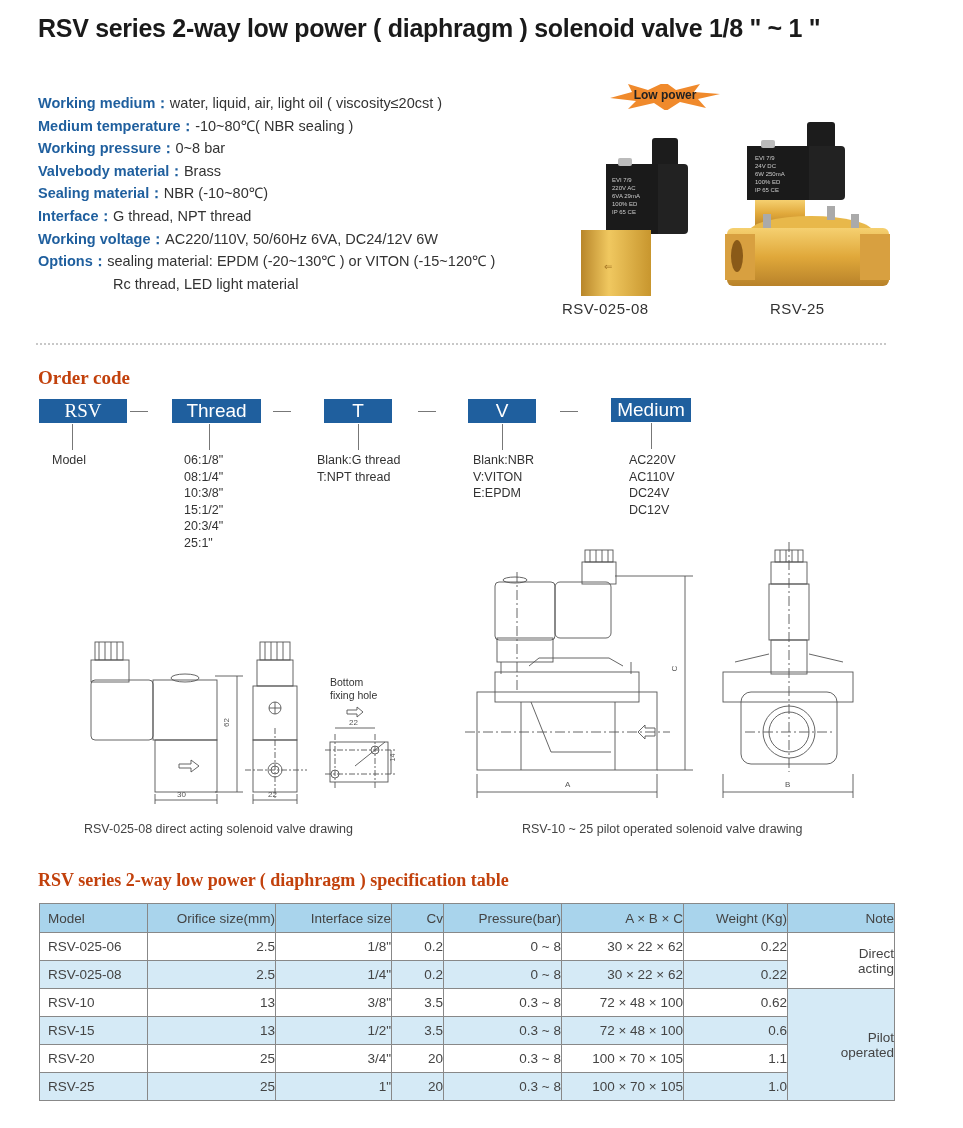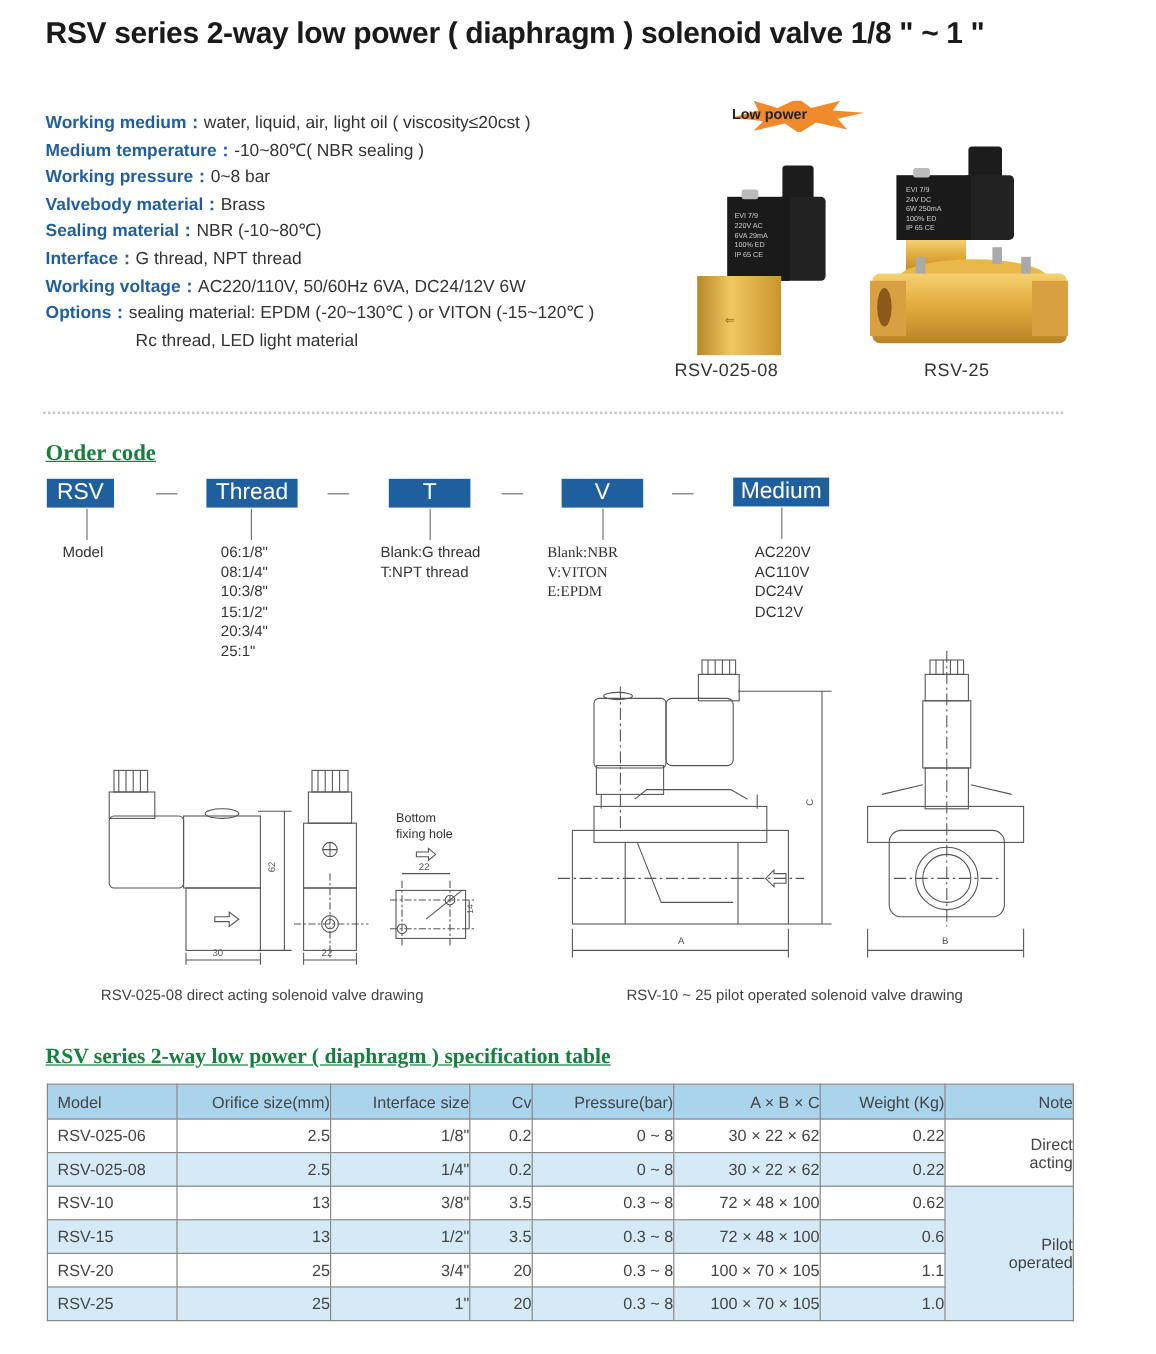--- a/index.html
+++ b/index.html
@@ -6,24 +6,24 @@
   body{width:963px;height:1128px;position:relative;overflow:hidden;font-family:"Liberation Sans",sans-serif;color:#333;}
   .abs{position:absolute;}
   .title{left:38px;top:14px;font-size:25px;font-weight:bold;color:#1a1a1a;letter-spacing:-0.3px;font-family:"Liberation Sans",sans-serif;}
   .specs{left:38px;top:92px;font-size:14.5px;line-height:22.6px;}
   .spec-row{white-space:nowrap;}
   .spec-label{color:#1f5f9e;font-weight:bold;}
   .spec-val{color:#333;}
   .spec-indent{padding-left:75px;}
   .badge{left:610px;top:84px;width:110px;height:26px;}
   .badge svg{position:absolute;left:0;top:0;}
-  .badge span{position:absolute;left:0;width:110px;top:4px;font-size:12px;font-weight:bold;color:#222;}
+  .badge span{position:absolute;left:0;width:110px;top:4px;text-align:center;font-size:12px;font-weight:bold;color:#222;}
   .prod-cap{font-size:15px;color:#333;letter-spacing:0.5px;}
   .divider{left:36px;top:343px;width:850px;border-top:2px dotted #c8c8c8;}
-  .section-h{font-family:"Liberation Serif",serif;font-weight:bold;color:#15803d;text-decoration:underline;}
+  .section-h{font-family:"Liberation Serif",serif;font-weight:bold;color:#c2410c;}
   .oc-box{background:#1f5f9e;color:#fff;font-size:19px;height:24px;line-height:24px;text-align:center;}
   .oc-dash{width:18px;border-top:1.5px solid #777;}
   .oc-line{width:1px;background:#777;}
   .oc-text{font-size:12.5px;line-height:16.5px;color:#333;white-space:pre;}
   .draw-cap{font-size:12.5px;color:#444;}
   table.spec{position:absolute;left:39px;top:903px;border-collapse:collapse;font-size:13.5px;color:#444;}
   table.spec th,table.spec td{border:1px solid #888;height:27px;padding:0;text-align:right;font-weight:normal;}
   table.spec th{background:#a9d4ec;height:28px;}
   table.spec tr.alt td{background:#d5eaf6;}
   table.spec td.model,table.spec th.model{text-align:left;padding-left:8px;}
@@ -111,23 +111,23 @@
     <rect x="102" y="96" width="8" height="14" fill="#aaa"></rect>
     <rect x="126" y="104" width="8" height="14" fill="#aaa"></rect>
   </svg>
 </div>
 <div class="abs prod-cap" style="left:770px;top:300px;">RSV-25</div>
 
 <div class="abs divider"></div>
 
 <div class="abs section-h" style="left:38px;top:367px;font-size:19px;">Order code</div>
 
-<div class="abs oc-box" style="left:39px;top:399px;width:56px;">RSV</div>
+<div class="abs oc-box" style="left:39px;top:399px;width:88px;font-family:Liberation Serif, serif;">RSV</div>
 <div class="abs oc-dash" style="left:130px;top:411px;"></div>
-<div class="abs oc-box" style="left:172px;top:399px;width:76px;">Thread</div>
+<div class="abs oc-box" style="left:172px;top:399px;width:89px;">Thread</div>
 <div class="abs oc-dash" style="left:273px;top:411px;"></div>
 <div class="abs oc-box" style="left:324px;top:399px;width:68px;">T</div>
 <div class="abs oc-dash" style="left:418px;top:411px;"></div>
 <div class="abs oc-box" style="left:468px;top:399px;width:68px;">V</div>
 <div class="abs oc-dash" style="left:560px;top:411px;"></div>
 <div class="abs oc-box" style="left:611px;top:398px;width:80px;">Medium</div>
 
 <div class="abs oc-line" style="left:72px;top:424px;height:26px;"></div>
 <div class="abs oc-line" style="left:209px;top:424px;height:26px;"></div>
 <div class="abs oc-line" style="left:358px;top:424px;height:26px;"></div>
@@ -136,21 +136,21 @@
 
 <div class="abs oc-text" style="left:52px;top:452px;">Model</div>
 <div class="abs oc-text" style="left:184px;top:452px;">06:1/8"
 08:1/4"
 10:3/8"
 15:1/2"
 20:3/4"
 25:1"</div>
 <div class="abs oc-text" style="left:317px;top:452px;">Blank:G thread
 T:NPT thread</div>
-<div class="abs oc-text" style="left:456px;top:452px;font-family:Liberation Serif, serif;">Blank:NBR
+<div class="abs oc-text" style="left:473px;top:452px;">Blank:NBR
 V:VITON
 E:EPDM</div>
 <div class="abs oc-text" style="left:629px;top:452px;">AC220V
 AC110V
 DC24V
 DC12V</div>
 
 <div class="abs" style="left:85px;top:638px;width:340px;height:170px;">
   <svg width="340" height="170" viewBox="0 0 340 170" fill="none" stroke="#555" stroke-width="0.9">
 

